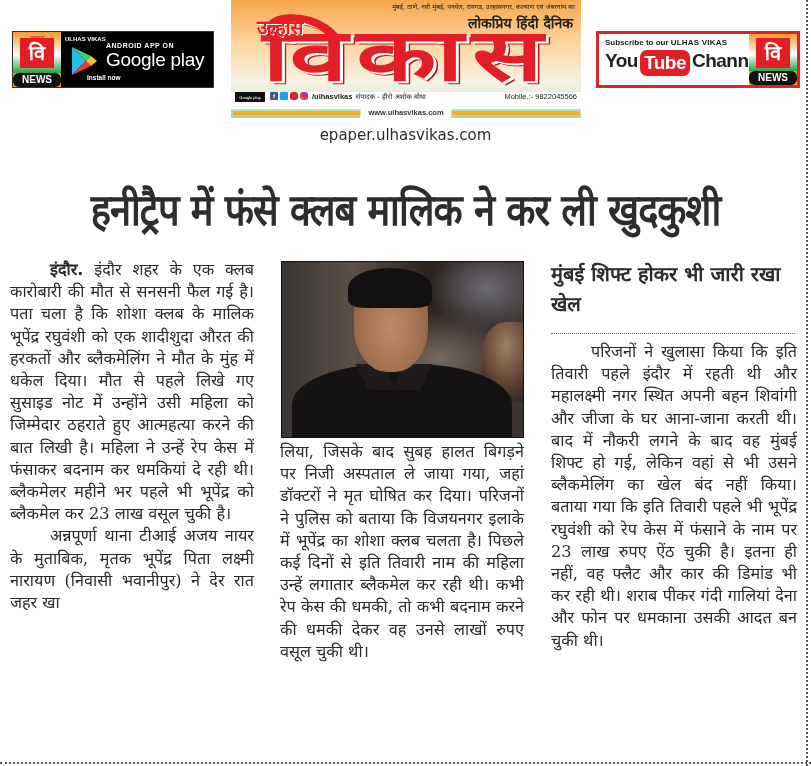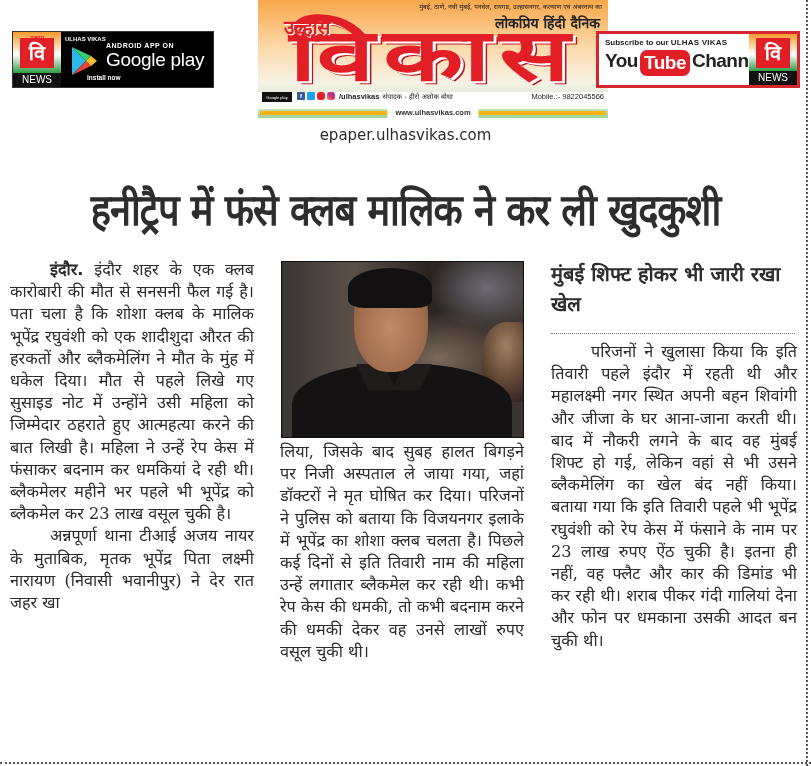--- a/index.html
+++ b/index.html
@@ -18,34 +18,33 @@
   .vnews .v-top {
     flex: 1; background: linear-gradient(180deg,#f59a2b 0%,#fff 55%,#2e9e45 100%);
     position: relative; display: flex; align-items: center; justify-content: center;
   }
   .vnews .v-glyph {
     width: 34px; height: 30px; background: #e21f26; color: #fff;
     font-family: "DejaVu Sans", sans-serif; font-weight: bold; font-size: 20px;
     display: flex; align-items: center; justify-content: center; line-height: 1;
   }
   .vnews .v-small { position: absolute; top: 2px; left: 0; right: 0; text-align: center; font-size: 6px; color: #e21f26; font-weight: bold; }
-  .vnews .v-news { height: 14px; background: #111; color: #fff; font-size: 10px; font-weight: normal; text-align: center; line-height: 14px; font-family: "Liberation Sans", sans-serif; }
+  .vnews .v-news { height: 14px; background: #111; color: #fff; font-size: 10px; font-weight: bold; text-align: center; line-height: 14px; font-family: "Liberation Sans", sans-serif; border-radius: 6px; }
 
   .gp-body { flex: 1; position: relative; color: #fff; font-family: "Liberation Sans", sans-serif; padding-left: 4px; }
   .gp-body .gp-brand { position: absolute; top: 4px; left: 4px; font-size: 6px; font-weight: bold; }
   .gp-body .gp-android { position: absolute; top: 10px; left: 45px; font-size: 7px; font-weight: bold; letter-spacing: 0.5px; }
   .gp-body .gp-store { position: absolute; top: 17px; left: 45px; font-size: 19px; letter-spacing: -0.3px; }
   .gp-body .gp-install { position: absolute; top: 42px; left: 26px; font-size: 6.5px; font-weight: bold; }
   .gp-play { position: absolute; top: 14px; left: 9px; width: 28px; height: 30px; }
 
   .banner-main {
     position: absolute; left: 231px; top: 0; width: 350px; height: 118px;
     background: linear-gradient(180deg,#f7a74a 0%,#fdd9a8 40%,#f6f2e6 70%,#cfe8c6 90%,#9fd59a 100%);
     overflow: hidden;
-    margin-left: 27px;
   }
   .bm-cities { position: absolute; top: 2px; right: 6px; font-size: 6.5px; color: #222; font-family: "DejaVu Serif", serif; }
   .bm-tagline { position: absolute; top: 13px; right: 8px; font-size: 14px; font-weight: bold; color: #222; font-family: "DejaVu Serif", serif; }
   .bm-small-brand { position: absolute; top: 14px; left: 26px; font-size: 19px; font-weight: bold; color: #e21f26; font-family: "DejaVu Sans", sans-serif; text-shadow: 1px 1px 0 #fff; }
   .bm-logo {
     position: absolute; top: 20px; left: 6px; right: 4px; height: 70px;
     font-family: "DejaVu Sans", sans-serif; font-weight: bold; font-size: 72px; line-height: 70px;
     color: #e21f26; letter-spacing: 6px; text-align: center;
     text-shadow: 2px 2px 0 #fff, 3px 3px 0 #b8141a;
     transform: scaleX(1.45); transform-origin: center;

